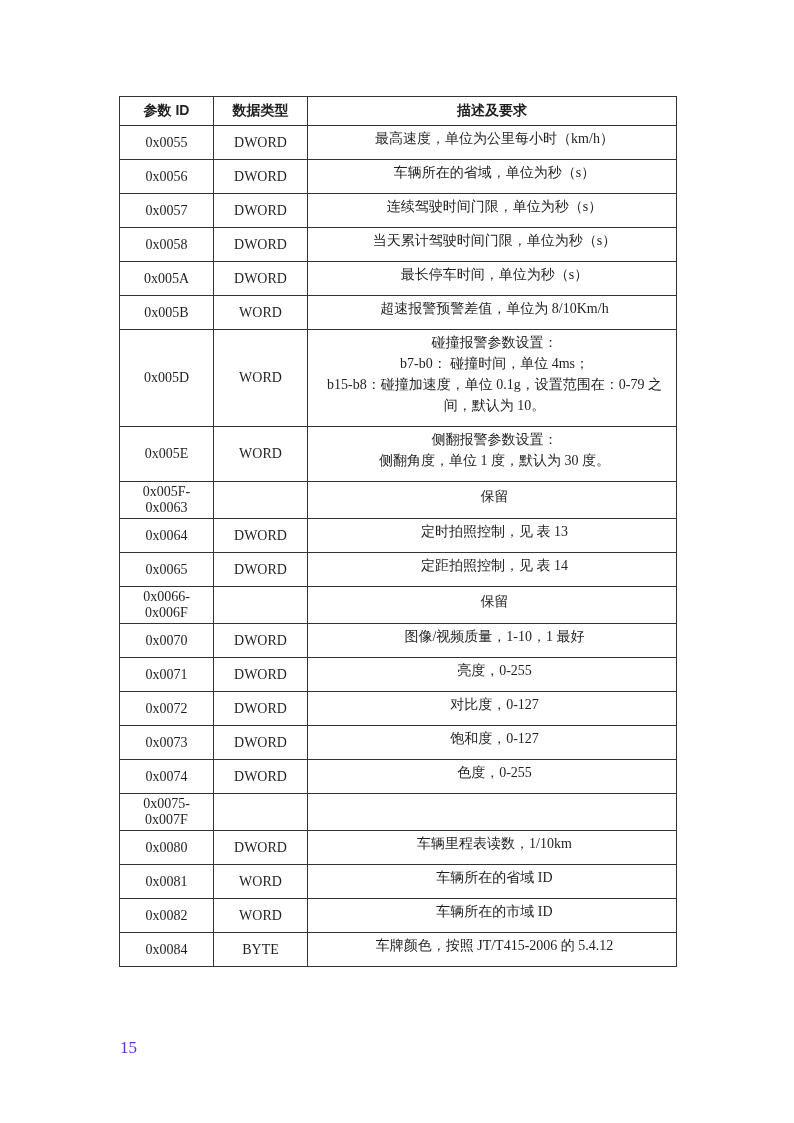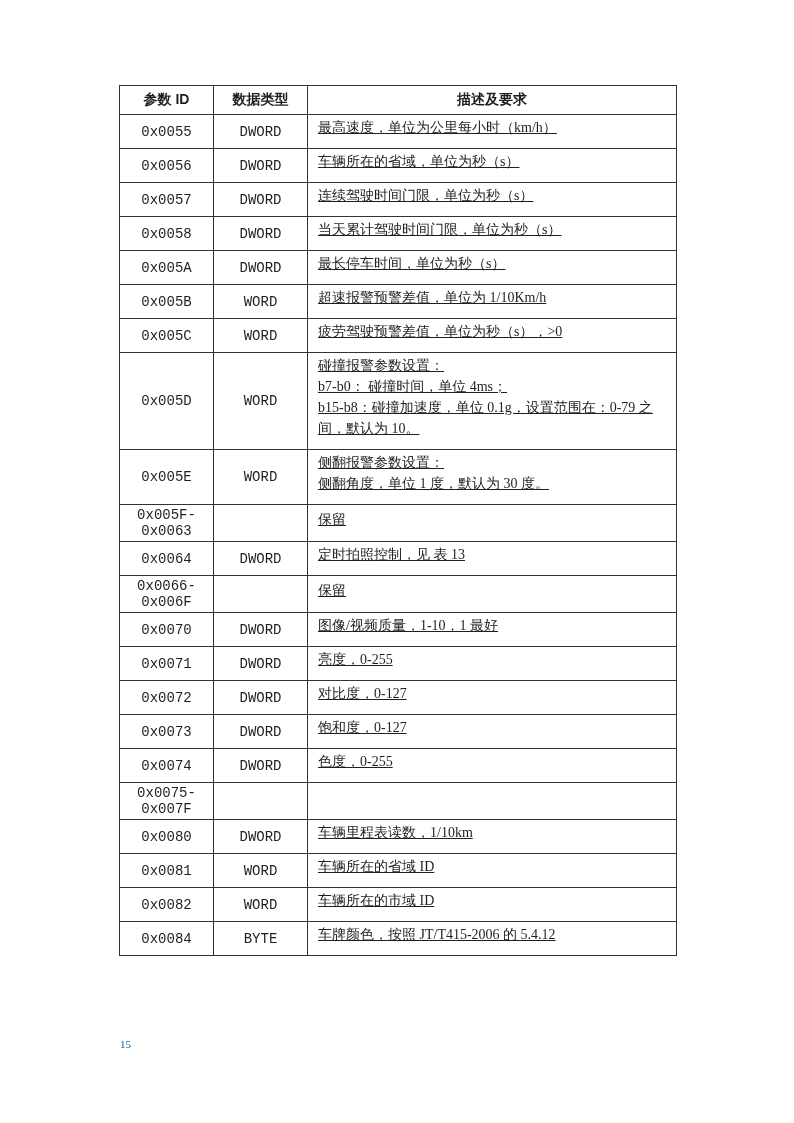--- a/index.html
+++ b/index.html
@@ -8,21 +8,21 @@
     width: 794px;
     height: 1123px;
     position: relative;
     font-family: "Liberation Serif", serif;
     color: #1f1f1f;
     overflow: hidden;
   }
   .doc-table {
     position: absolute;
     left: 119px;
-    top: 85px;
+    top: 96px;
     width: 557px;
     border-collapse: collapse;
     table-layout: fixed;
   }
   .doc-table th, .doc-table td {
     border: 1px solid #333333;
     font-size: 14px;
     vertical-align: middle;
     overflow: hidden;
   }
@@ -30,34 +30,33 @@
   .doc-table th {
     font-family: "Liberation Sans", sans-serif;
     font-weight: 600;
     text-align: center;
     padding: 2px;
   }
   .doc-table tbody tr { height: 32px; }
   .cell-id, .cell-type {
     text-align: center;
     padding: 2px;
-    font-family: Liberation Mono, monospace;
+    font-family: Liberation Serif, serif;
   }
   .cell-desc {
-    text-align: left;
+    text-align: center;
     padding: 2px 5px 10px 10px;
-    text-decoration: underline;
   }
   .cell-desc p { line-height: 21px; margin: 0; }
   .page-number {
     position: absolute;
     left: 120px;
     top: 1038px;
-    font-size: 11px;
-    color: #0369a1;
+    font-size: 17px;
+    color: #6d28d9;
   }
 </style>
 </head>
 <body>
 
 <table class="doc-table">
   <colgroup>
     <col style="width:94px">
     <col style="width:94px">
     <col style="width:369px">
@@ -102,28 +101,21 @@
     <td class="cell-id">0x005A</td>
     <td class="cell-type">DWORD</td>
     <td class="cell-desc">
           <p>最长停车时间，单位为秒（s）</p>
         </td>
   </tr>
       <tr>
     <td class="cell-id">0x005B</td>
     <td class="cell-type">WORD</td>
     <td class="cell-desc">
-          <p>超速报警预警差值，单位为 1/10Km/h</p>
-        </td>
-  </tr>
-      <tr>
-    <td class="cell-id">0x005C</td>
-    <td class="cell-type">WORD</td>
-    <td class="cell-desc">
-          <p>疲劳驾驶预警差值，单位为秒（s），&gt;0</p>
+          <p>超速报警预警差值，单位为 8/10Km/h</p>
         </td>
   </tr>
       <tr>
     <td class="cell-id">0x005D</td>
     <td class="cell-type">WORD</td>
     <td class="cell-desc">
           <p>碰撞报警参数设置：</p>
           <p>b7-b0： 碰撞时间，单位 4ms；</p>
           <p>b15-b8：碰撞加速度，单位 0.1g，设置范围在：0-79 之间，默认为 10。</p>
         </td>
@@ -141,20 +133,27 @@
     <td class="cell-type"></td>
     <td class="cell-desc">
           <p>保留</p>
         </td>
   </tr>
       <tr>
     <td class="cell-id">0x0064</td>
     <td class="cell-type">DWORD</td>
     <td class="cell-desc">
           <p>定时拍照控制，见 表 13</p>
+        </td>
+  </tr>
+      <tr>
+    <td class="cell-id">0x0065</td>
+    <td class="cell-type">DWORD</td>
+    <td class="cell-desc">
+          <p>定距拍照控制，见 表 14</p>
         </td>
   </tr>
       <tr>
     <td class="cell-id">0x0066-0x006F</td>
     <td class="cell-type"></td>
     <td class="cell-desc">
           <p>保留</p>
         </td>
   </tr>
       <tr>

